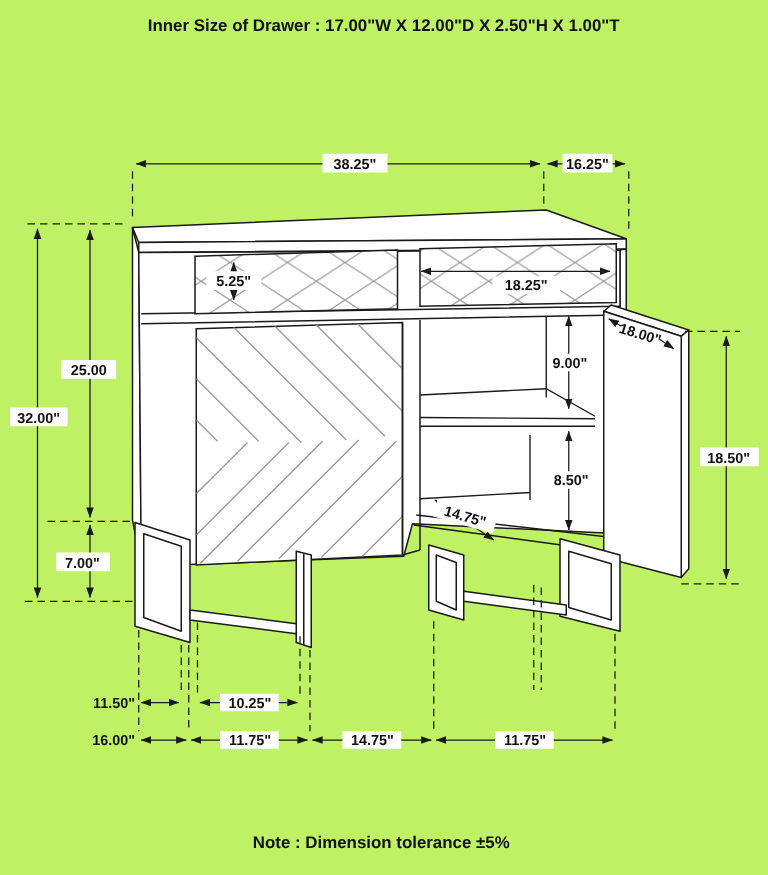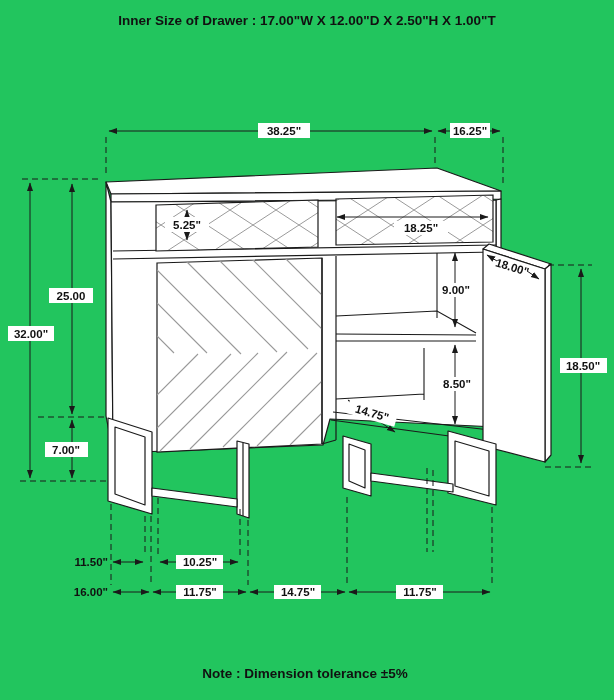--- a/index.html
+++ b/index.html
@@ -1,17 +1,17 @@
 <!DOCTYPE html>
 <html><head>
 <meta charset="utf-8">
 <style>
   html,body{margin:0;padding:0;background:#ffffff;}
   .sheet{
-    position:relative;width:614px;height:700px;background:#22c55e;
+    position:relative;width:614px;height:700px;background:#bef264;
     font-family:"Liberation Sans", sans-serif;overflow:hidden;
   }
   svg text{
     font-family:"Liberation Sans", sans-serif;
     font-weight:bold;fill:#111111;
   }
   .dim-label{font-size:11.5px;}
   .head-label{font-size:13.5px;}
 </style>
 </head>

